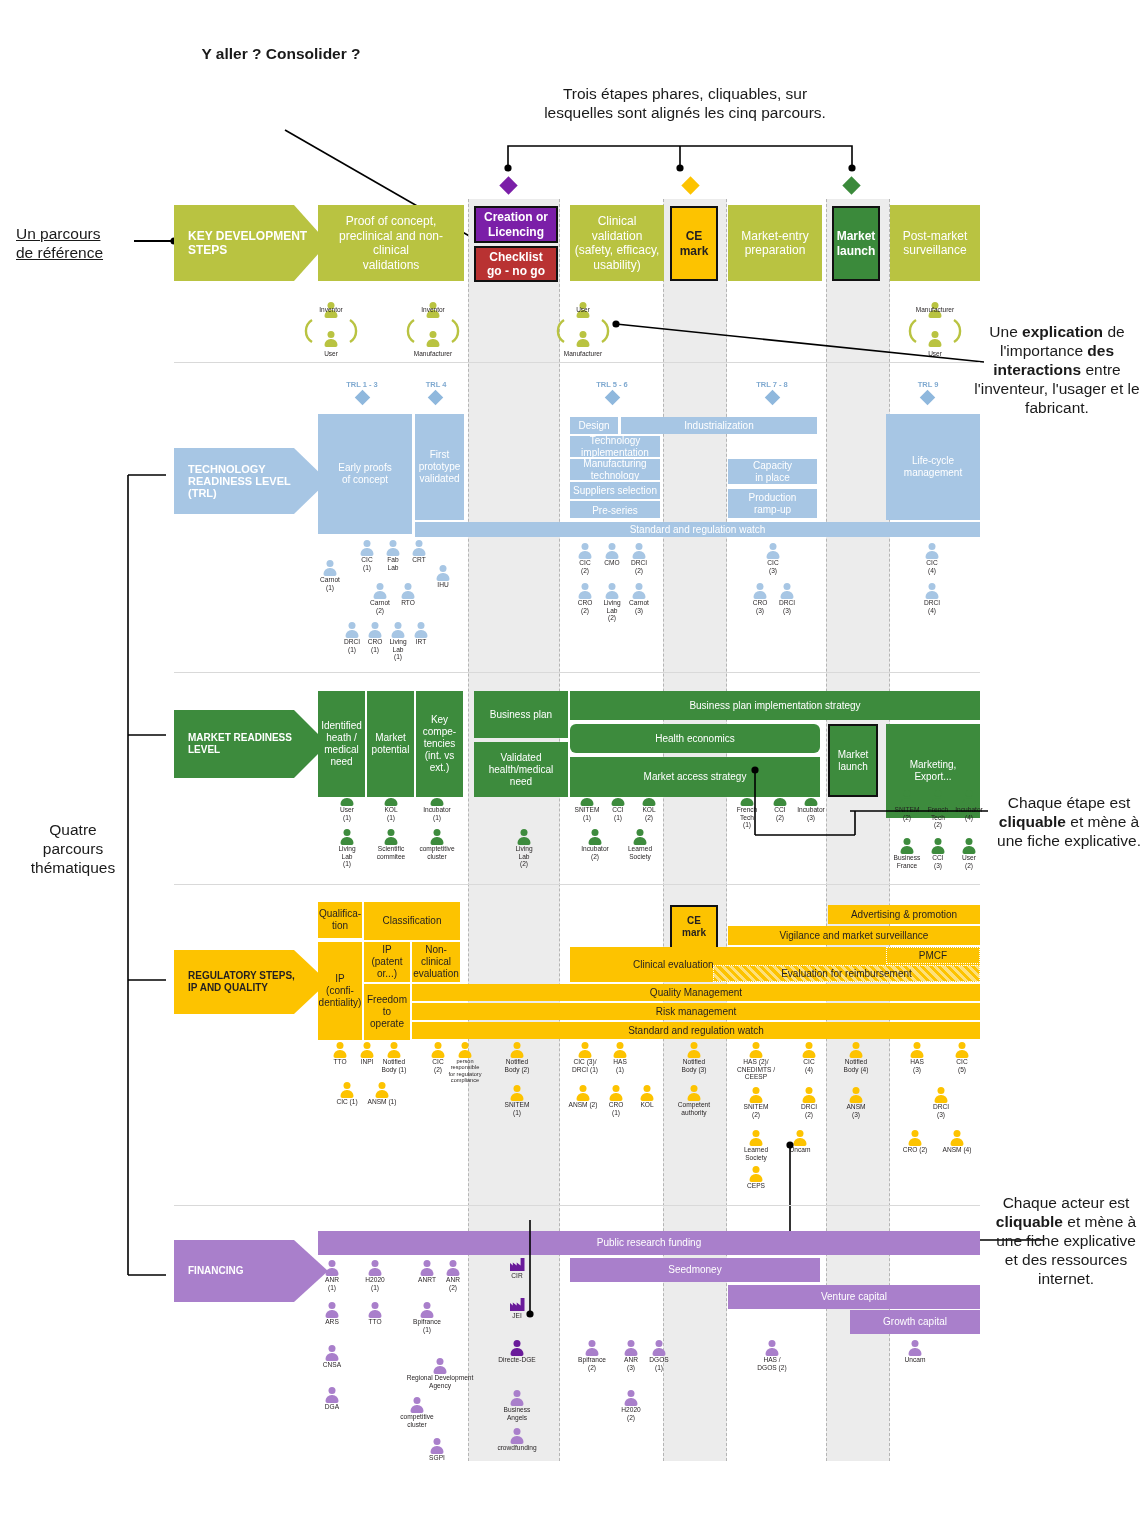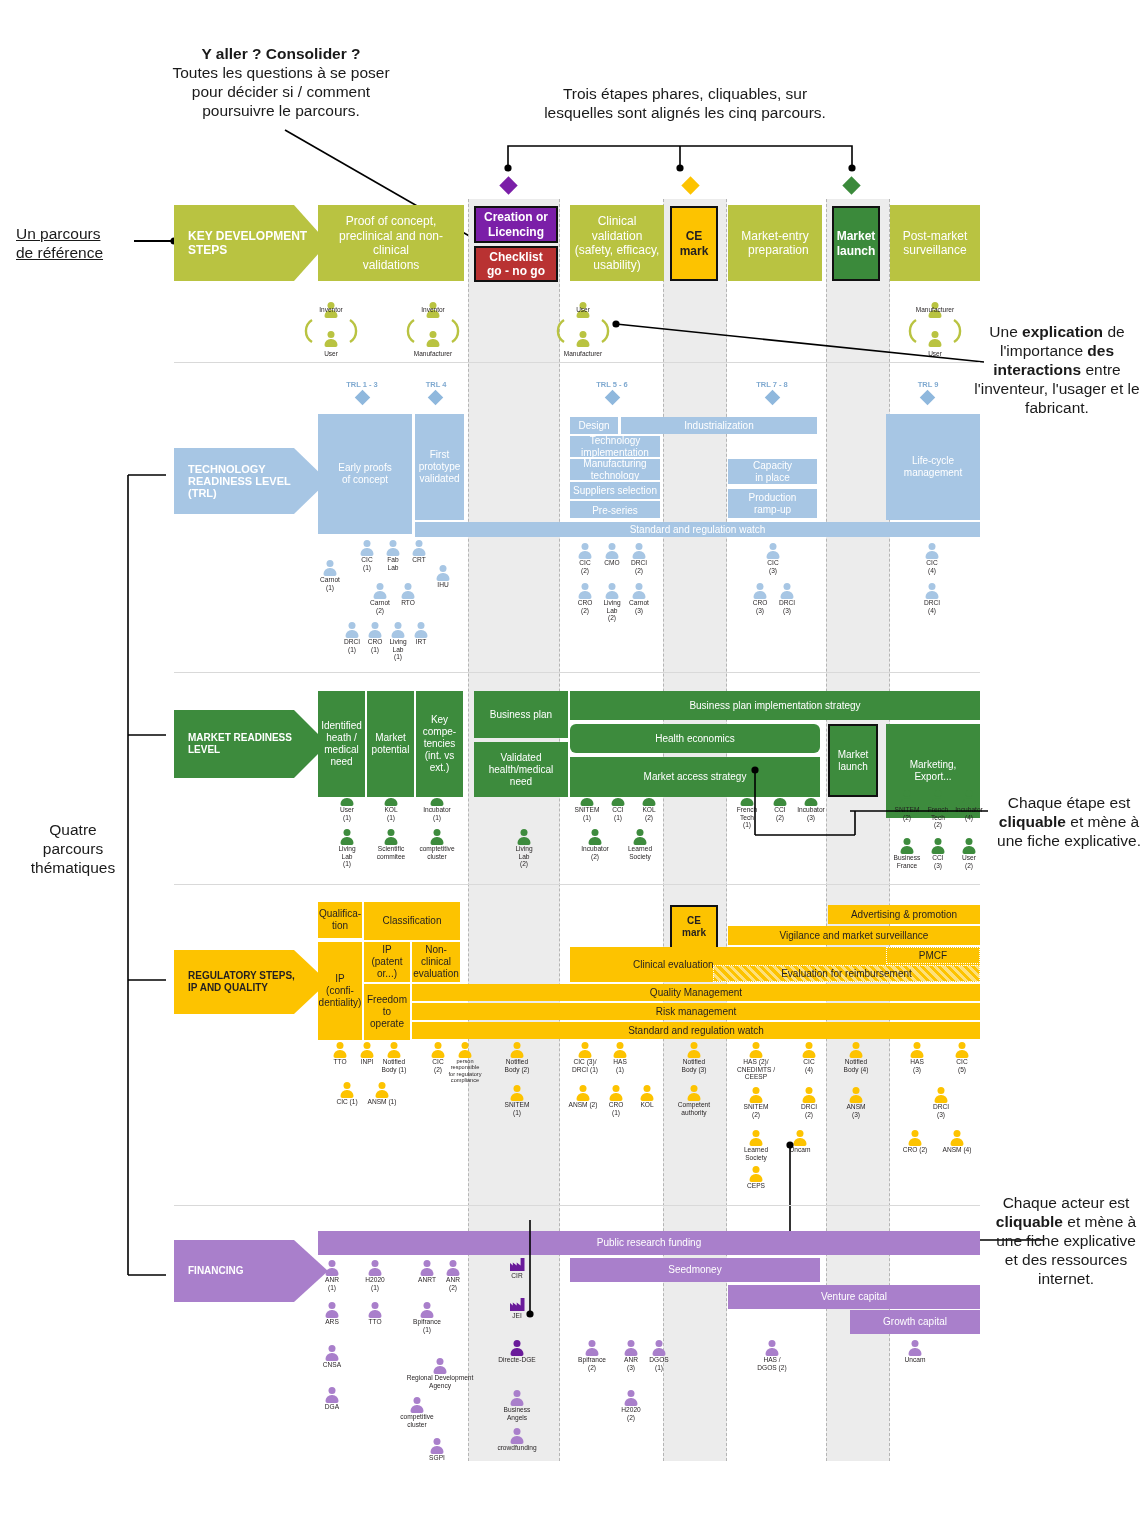--- a/index.html
+++ b/index.html
@@ -52,23 +52,20 @@
   .ic i.head{top:0;width:7px;height:7px;border-radius:50%;}
   .ic i.body{top:7.5px;width:13px;height:8px;border-radius:6.5px 6.5px 2px 2px;}
   .pair{position:absolute;width:70px;text-align:center;}
   .pair .nm{font-size:7px;color:#231f20;}
 </style>
 </head>
 <body>
 
 <div class="abs ann" style="left:150px;top:44px;width:262px;">
   <div class="ann-title">Y aller ? Consolider ?</div>
-  <div style="white-space:pre-line;">Toutes les questions à se poser
-pour décider si / comment
-poursuivre le parcours.</div>
 </div>
 <div class="abs ann" style="left:515px;top:84px;width:340px;white-space:pre-line;">Trois étapes phares, cliquables, sur
 lesquelles sont alignés les cinq parcours.</div>
 
 <div class="abs" style="left:280px;top:125px;width:240px;height:130px;">
   <svg width="240" height="130" style="display:block">
       <line x1="5" y1="5" x2="205" y2="120" stroke="#000" stroke-width="1.6"></line>
       <circle cx="206" cy="121" r="3.6" fill="#000"></circle>
     </svg>
 </div>
@@ -131,21 +128,21 @@
   </div>
 <div class="box kd" style="left:570px;top:205px;width:94px;height:76px;">
     <span style="white-space:pre-line;">Clinical validation
 (safety, efficacy,
 usability)</span>
   </div>
 <div class="box kd yellow" style="left:670px;top:206px;width:48px;height:75px;">
     <span style="white-space:pre-line;">CE
 mark</span>
   </div>
-<div class="box kd" style="left:728px;top:205px;width:94px;height:76px;text-align:right;">
+<div class="box kd" style="left:728px;top:205px;width:94px;height:76px;">
     <span style="white-space:pre-line;">Market-entry
 preparation</span>
   </div>
 <div class="box kd green" style="left:832px;top:206px;width:48px;height:75px;">
     <span style="white-space:pre-line;">Market
 launch</span>
   </div>
 <div class="box kd" style="left:890px;top:205px;width:90px;height:76px;">
     <span style="white-space:pre-line;">Post-market
 surveillance</span>

